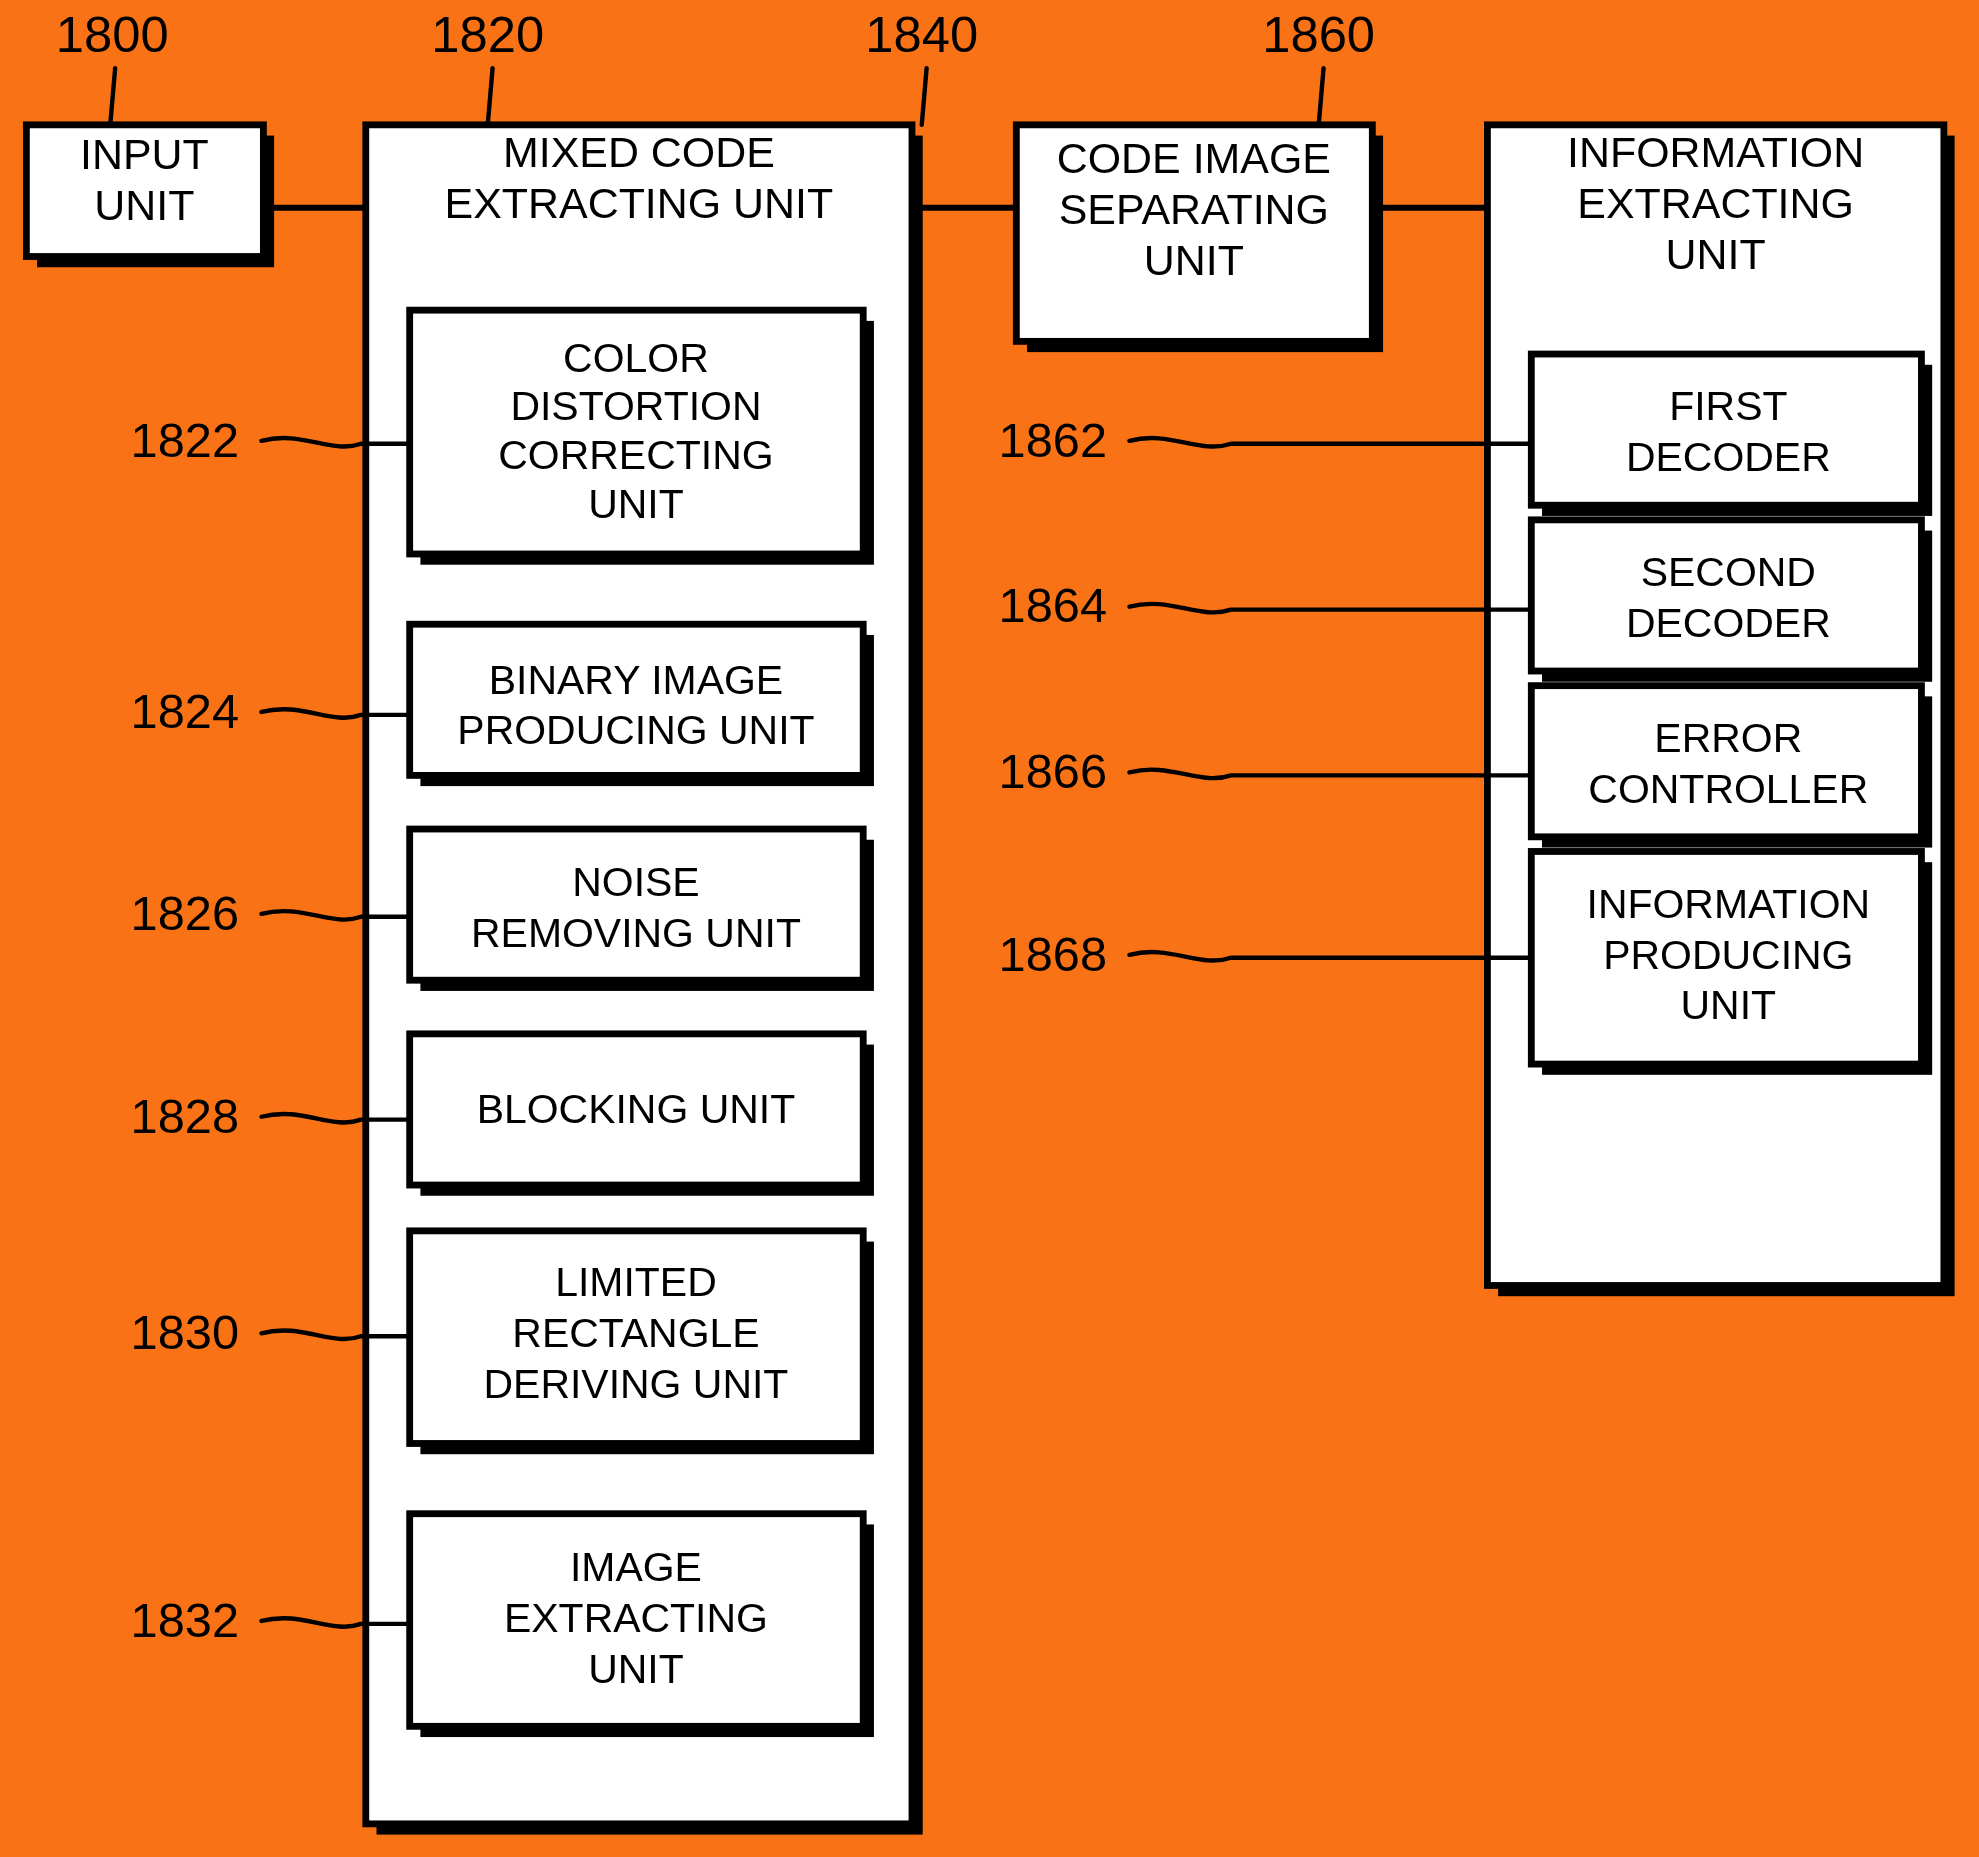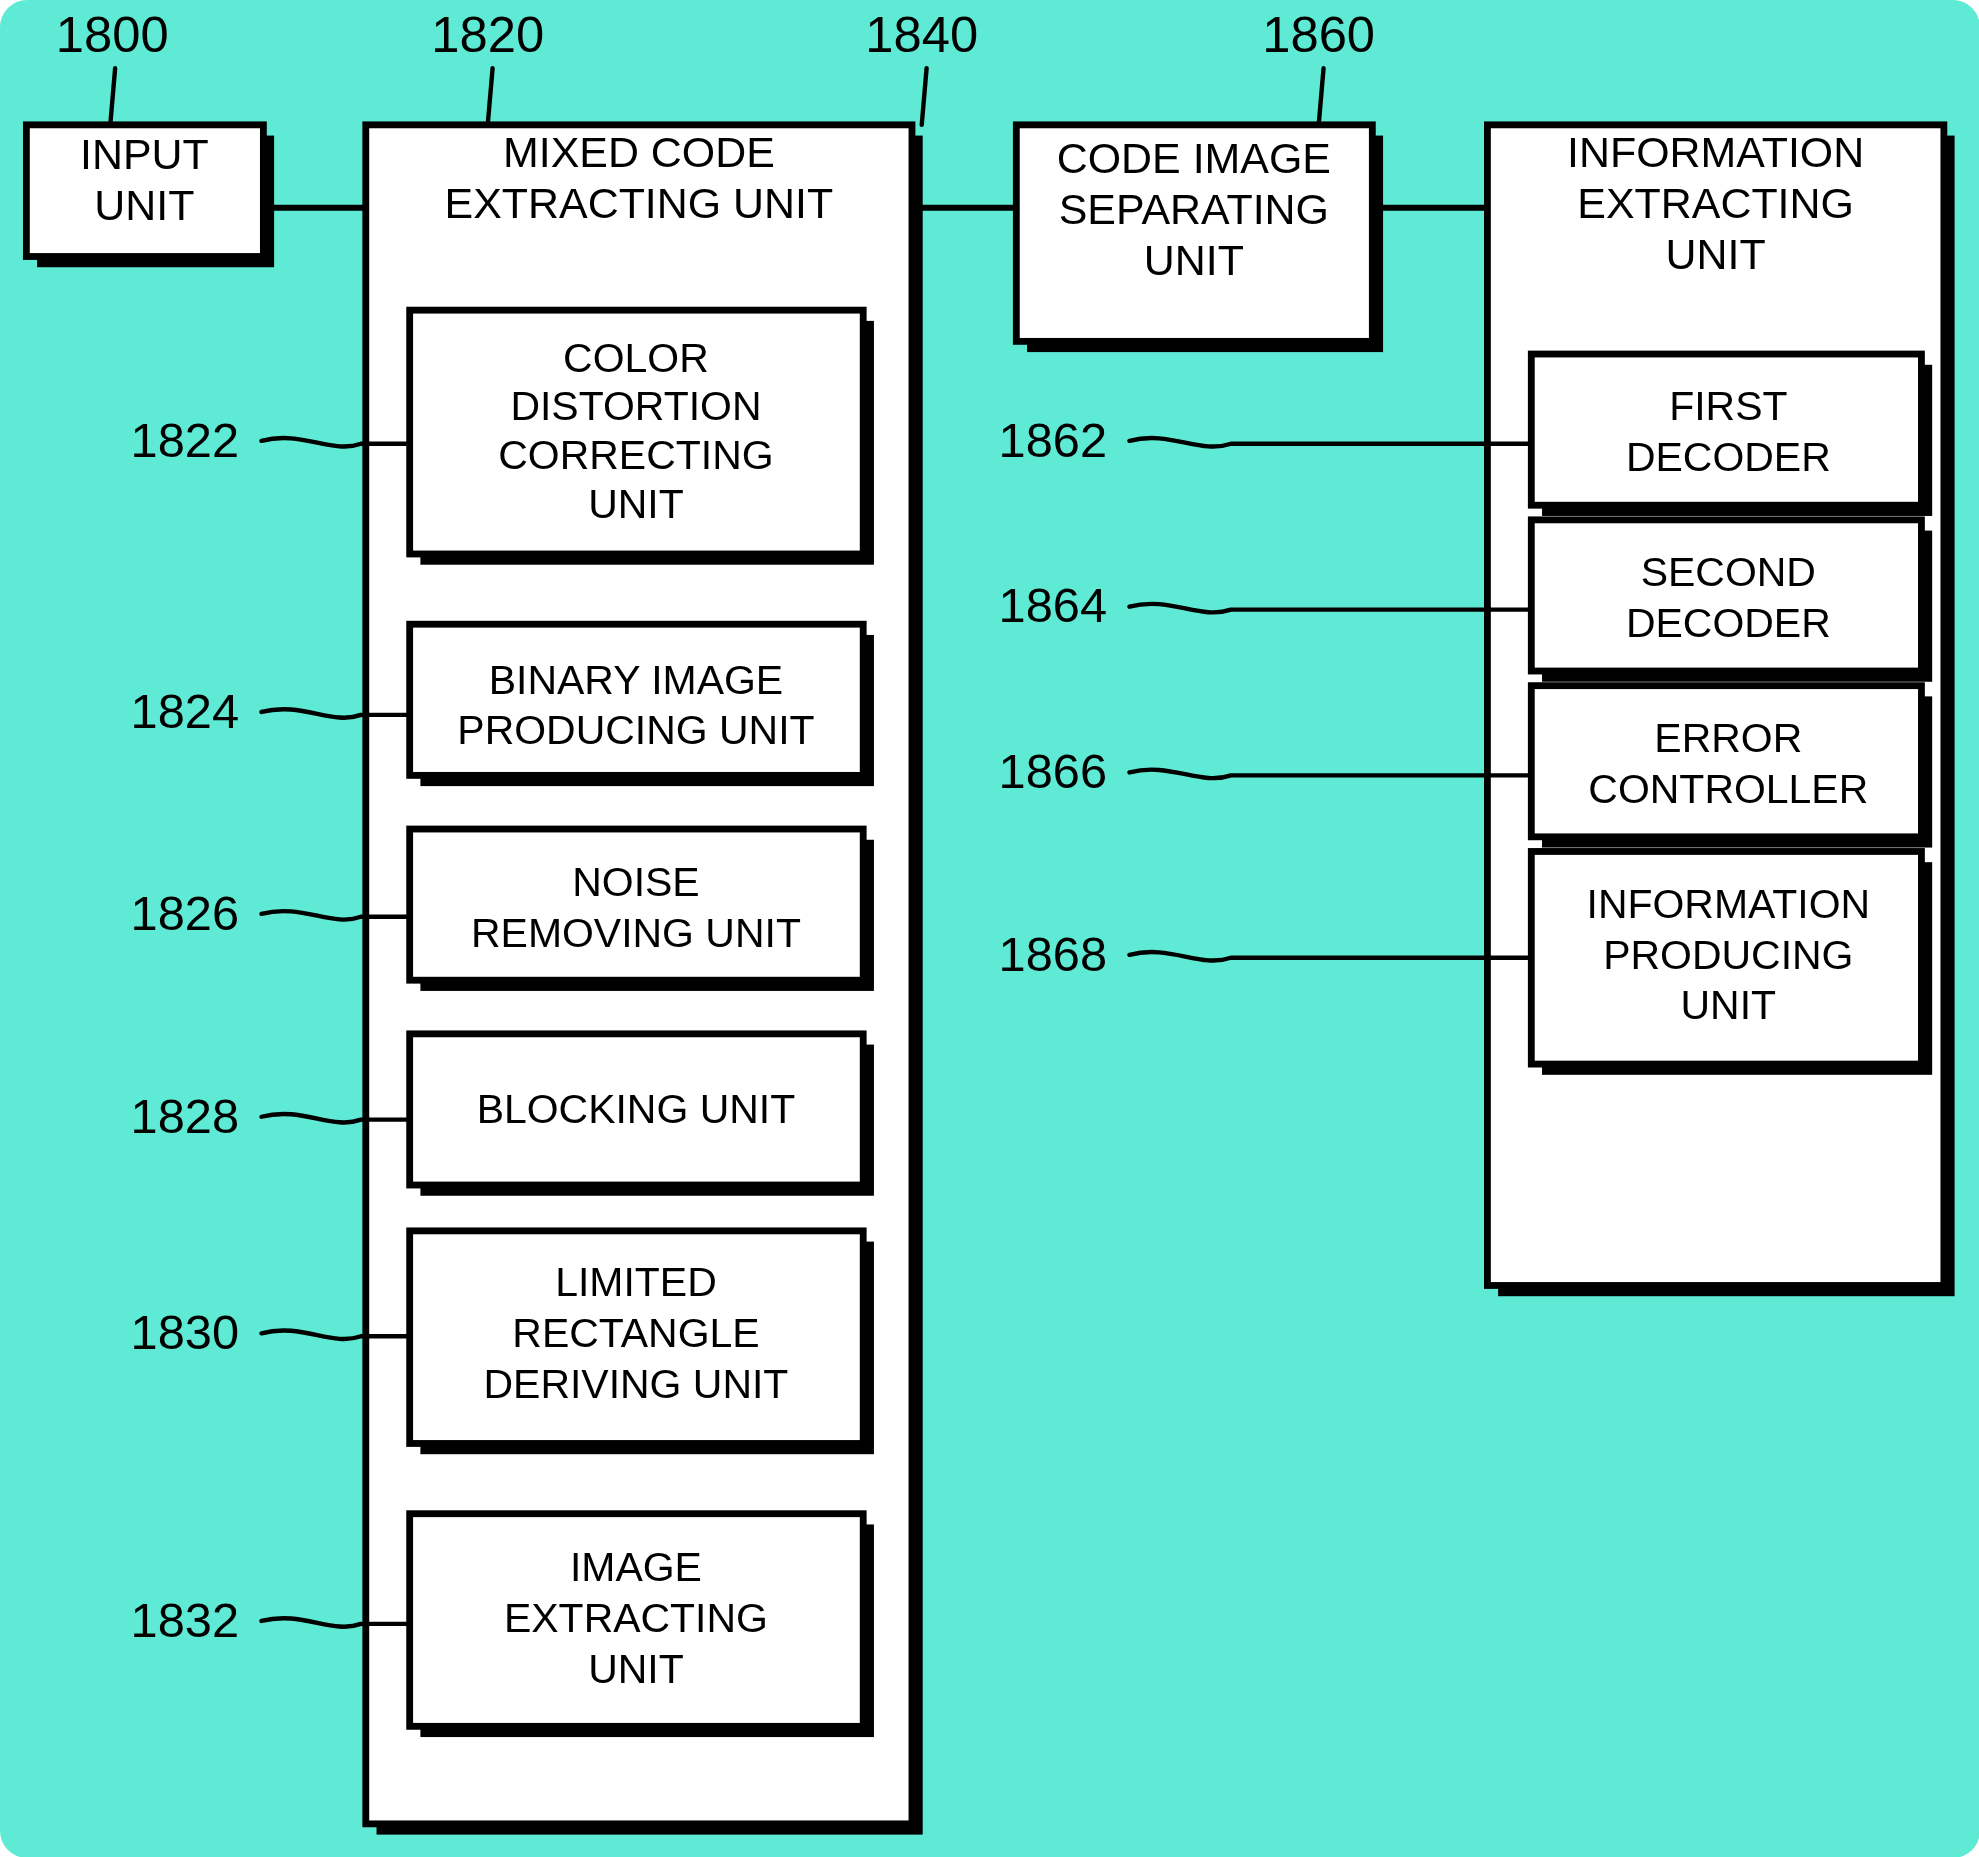--- a/index.html
+++ b/index.html
@@ -10,22 +10,21 @@
   body {
     width: 1980px;
     height: 1858px;
     font-family: "Liberation Sans", sans-serif;
     overflow: hidden;
   }
   #diagram-root {
     position: relative;
     width: 1980px;
     height: 1858px;
-    background: #5eead4;
-    border-radius: 27px;
+    background: #f97316;
   }
   svg.diagram {
     display: block;
     width: 1980px;
     height: 1858px;
   }
   .box-outline {
     fill: #ffffff;
     stroke: #000000;
     stroke-width: 7;

